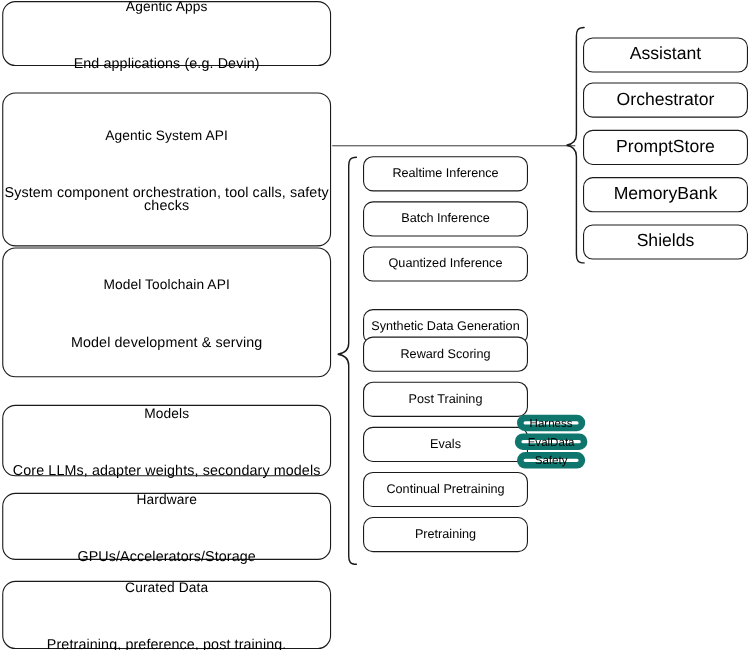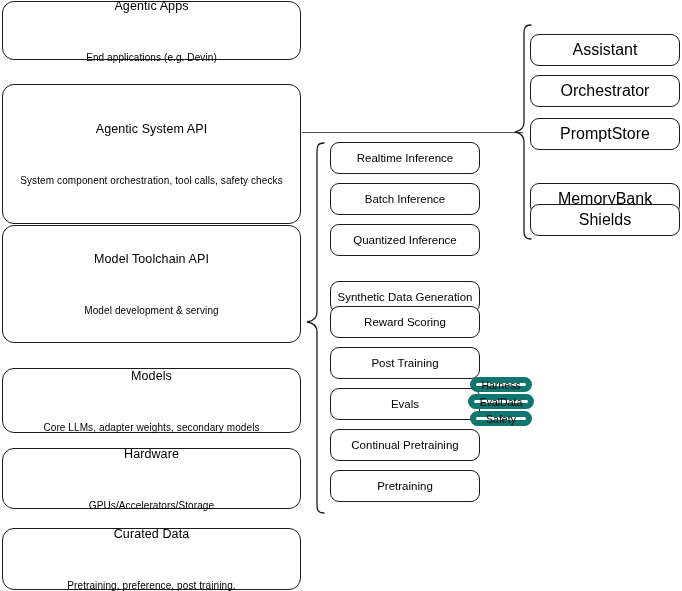--- a/index.html
+++ b/index.html
@@ -38,21 +38,21 @@
 
   
   .stack-box { left: 2px; width: 299px; border-radius: 12px; }
   .stack-title {
     font-size: 12.5px;
     line-height: 16px;
     color: #000;
     letter-spacing: .1px;
   }
   .stack-sub {
-    font-size: 10px;
+    font-size: 13px;
     line-height: 12px;
     color: #000;
     margin-top: 6px;
     letter-spacing: .1px;
   }
 
   
   .mid-box {
     left: 330px;
     width: 150px;
@@ -192,20 +192,20 @@
 
   <div class="box right-box" style="top:34px;">
     <span class="lbl">Assistant</span>
   </div>
   <div class="box right-box" style="top:75px;">
     <span class="lbl">Orchestrator</span>
   </div>
   <div class="box right-box" style="top:118px;">
     <span class="lbl">PromptStore</span>
   </div>
-  <div class="box right-box" style="top:161px;margin-top:22px;">
+  <div class="box right-box" style="top:161px;">
     <span class="lbl">MemoryBank</span>
   </div>
   <div class="box right-box" style="top:204px;text-align:right;">
     <span class="lbl">Shields</span>
   </div>
 
 </div>
 
 </body></html>

